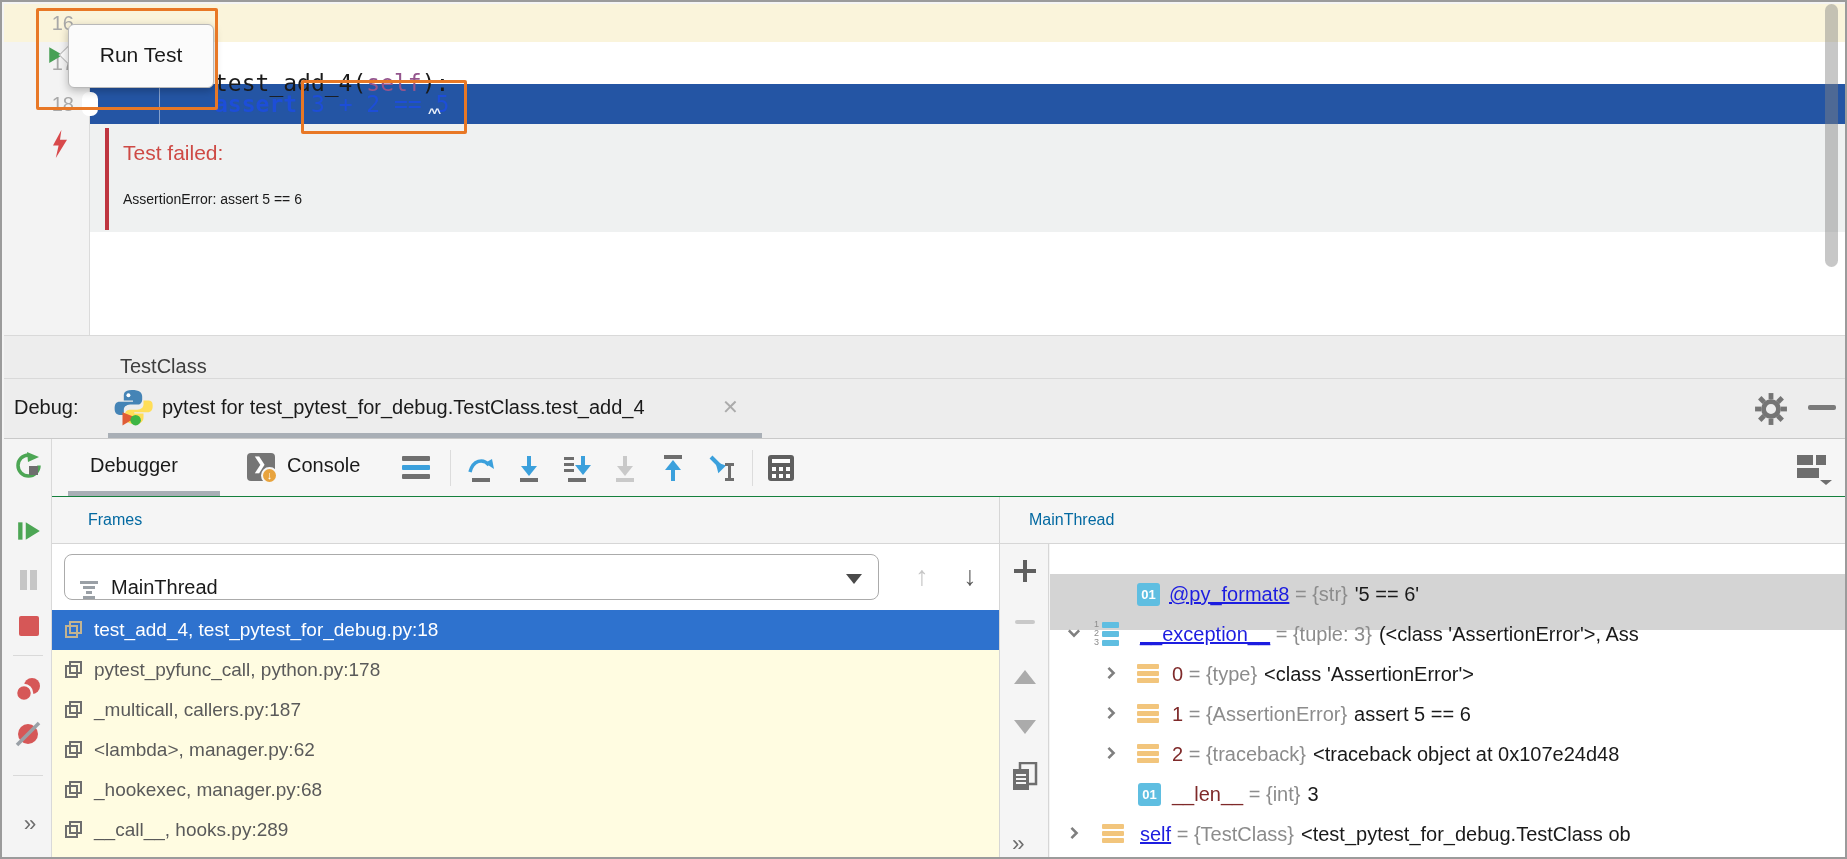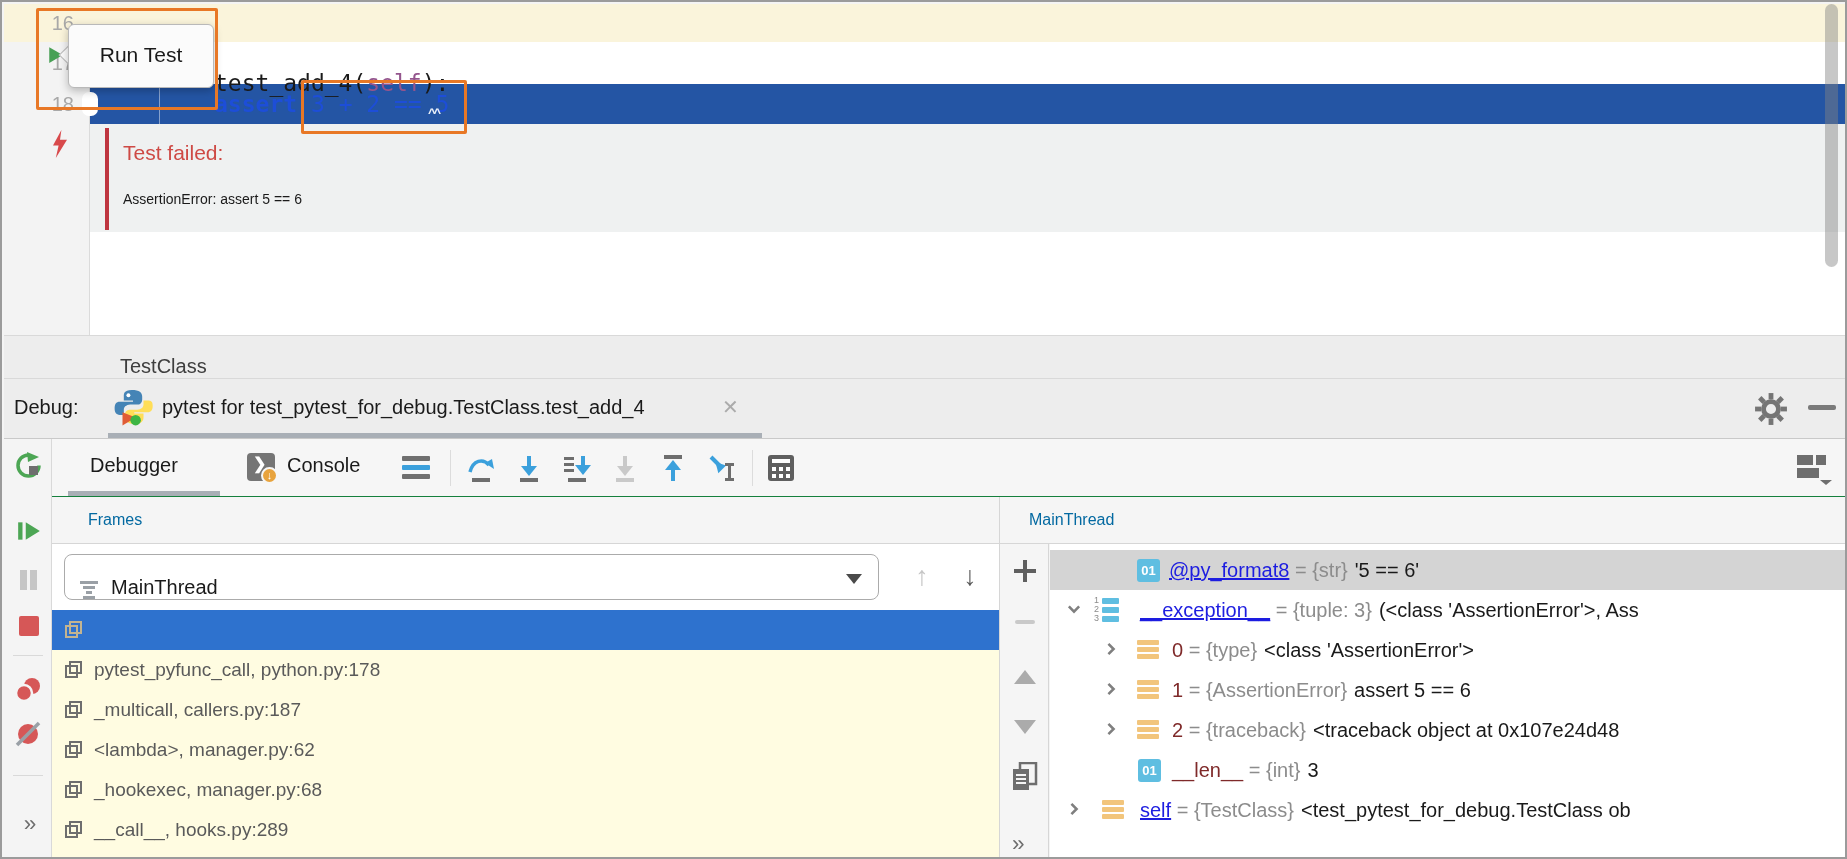--- a/index.html
+++ b/index.html
@@ -81,21 +81,21 @@
   #framespane{left:50px;top:542px;width:947px;height:315px;background:#fff;overflow:hidden;}
   .threadcombo{left:12px;top:10px;width:815px;height:46px;box-sizing:border-box;background:#fff;border:1px solid #ABABAB;border-radius:8px;display:flex;align-items:flex-end;padding-left:14px;gap:12px;}
   .threadlabel{font-size:20px;}
   .combocaret{position:absolute;right:16px;top:19px;width:0;height:0;border-left:8px solid transparent;border-right:8px solid transparent;border-top:10px solid #4A4A4A;}
   .navarrow{top:12px;width:34px;height:40px;line-height:40px;font-size:27px;text-align:center;}
   .frrows{left:0;top:66px;width:947px;height:249px;background:#FFFCE1;}
   .frrow{display:flex;align-items:center;height:40px;padding-left:12px;gap:10px;font-size:19px;color:#5A5A5A;white-space:nowrap;}
   .frrow.sel{background:#2E72CE;color:#fff;}
   
   #varspane{left:1048px;top:542px;width:797px;height:315px;background:#fff;overflow:hidden;font-size:20px;}
-  .vrow{position:absolute;left:0;width:797px;height:40px;}
+  .vrow{position:absolute;left:0;width:797px;height:56px;margin-top:24px;}
   .vrow.hl{background:#D4D4D4;}
   .vchev{position:absolute;top:10px;}
   .vtext{position:absolute;top:0;height:40px;line-height:40px;white-space:nowrap;}
   .vname-b{color:#1D1DE0;text-decoration:underline;}
   .vname-m{color:#7F2A2A;}
   .vsep2,.vtype{color:#8C8C8C;}
   .vval{color:#1A1A1A;margin-left:7px;}
   .badge01{position:absolute;top:9px;width:23px;height:23px;border-radius:3px;background:#5FBEE1;color:#fff;font-size:13px;font-weight:bold;text-align:center;line-height:23px;}
   .tupleicon{position:absolute;top:6px;width:28px;height:28px;}
   .trow{display:flex;align-items:center;height:9px;}
@@ -306,20 +306,21 @@
     <div class="abs navarrow" style="left:901px;color:#5A5A5A">↓</div>
 
     <div class="abs frrows">
       <div class="frrow sel">
         <svg width="20" height="20" viewBox="0 0 20 20">
             <g fill="none" stroke="#C2B491" stroke-width="2">
               <rect x="6" y="2" width="11" height="11"></rect>
               <rect x="2" y="6" width="11" height="11"></rect>
             </g>
           </svg>
+        <span>test_add_4, test_pytest_for_debug.py:18</span>
       </div>
       <div class="frrow">
         <svg width="20" height="20" viewBox="0 0 20 20">
             <g fill="none" stroke="#6E6E6E" stroke-width="2">
               <rect x="6" y="2" width="11" height="11"></rect>
               <rect x="2" y="6" width="11" height="11"></rect>
             </g>
           </svg>
         <span>pytest_pyfunc_call, python.py:178</span>
       </div>

